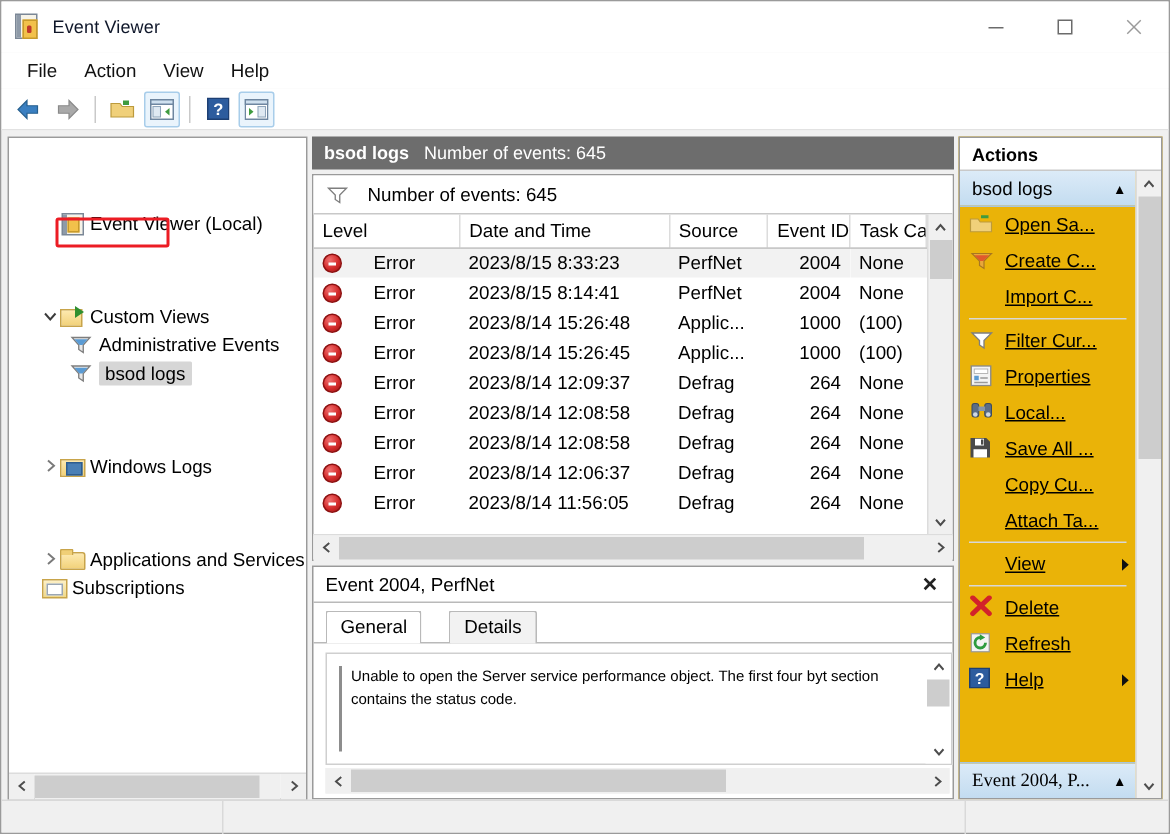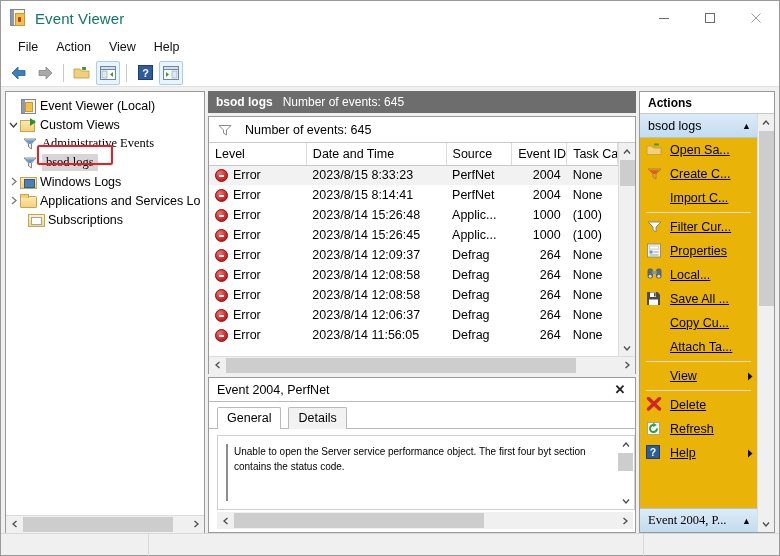--- a/index.html
+++ b/index.html
@@ -39,21 +39,21 @@
   }
   .title-icon .book:after{
     content:""; position:absolute; left:4px; top:3px; width:8px; height:11px;
     background:#f2c14b; border:1px solid #c79a2c;
   }
   .title-icon .book:before{
     content:""; position:absolute; left:6.5px; top:7px; width:3px; height:5px;
     background:#c0392b; z-index:2; border-radius:1px;
   }
   .title-text {
-    color:#0f766e; font-size:15px; letter-spacing:.1px;
+    color:#0f172a; font-size:12px; letter-spacing:.1px;
   }
   .win-buttons { position:absolute; right:0; top:0; display:flex; height:34px; }
   .win-btn {
     width:46px; height:34px; display:flex; align-items:center; justify-content:center;
     color:#5a5a5a;
   }
   .win-btn svg { display:block; }
 
   
   .menubar {
@@ -90,23 +90,23 @@
   .tree-row {
     display:flex; align-items:center; height:19px; padding-left:4px;
     font-size:12.5px; color:#000; white-space:nowrap;
     position:relative;
   }
   .twisty {
     width:14px; height:14px; display:flex; align-items:center; justify-content:center;
     flex:none; color:#5b5b5b;
   }
   .twisty.blank { visibility:hidden; }
-  .tree-indent-1 { padding-left:0; }
+  .tree-indent-1 { padding-left:20px;margin-top:43px; }
   .tree-indent-2 { padding-left:22px; }
-  .tree-indent-3 { padding-left:16px;font-family:Liberation Serif, serif; }
+  .tree-indent-3 { padding-left:40px; }
   .tree-label { margin-left:4px; }
 
   
   .ic { width:16px; height:15px; position:relative; flex:none; }
   .ic-folder:before{
     content:""; position:absolute; left:0; top:3px; width:15px; height:10px;
     background:linear-gradient(#fde9b0,#f2d27a); border:1px solid #c8a44a; border-radius:1px 2px 1px 1px;
   }
   .ic-folder:after{
     content:""; position:absolute; left:0; top:1px; width:7px; height:3px;
@@ -198,21 +198,21 @@
     background:#ffffff; border-right:1px solid #dcdcdc; border-bottom:1px solid #c8c8c8;
     height:22px; padding:0 6px; color:#000; overflow:hidden; white-space:nowrap;
   }
   table.events th.num { text-align:right; }
   table.events td {
     font-size:12.5px; height:20px; padding:0 6px; white-space:nowrap; overflow:hidden;
     color:#000;
   }
   table.events td.num { text-align:right; }
   table.events tr.row0 td { background:#f2f2f2; }
-  .lvl { display:flex; align-items:center; gap:5px;text-align:center; }
+  .lvl { display:flex; align-items:center; gap:21px;text-align:center; }
   .err-ico {
     width:13px; height:13px; border-radius:50%; flex:none;
     background:radial-gradient(circle at 35% 30%, #f07070 0%, #d42b2b 55%, #9c1414 100%);
     position:relative; border:1px solid #8d1111;
   }
   .err-ico:after{
     content:""; position:absolute; left:3px; top:5.5px; width:5px; height:2px; background:#fff;
   }
   .vscroll {
     width:17px; min-width:17px; background:#f0f0f0; border-left:1px solid #dcdcdc;
@@ -226,21 +226,21 @@
   .detail-box {
     flex:1; min-height:0; background:#fff; border:1px solid #9a9a9a;
     display:flex; flex-direction:column;
   }
   .detail-head {
     height:24px; min-height:24px; display:flex; align-items:center;
     padding:0 6px 0 8px; font-size:12.5px; border-bottom:1px solid #b9b9b9;
   }
   .detail-head .dh-title{ flex:1; }
   .dh-close { width:18px; height:18px; display:flex; align-items:center; justify-content:center; font-size:13px; font-weight:bold; color:#222; }
-  .tabs { display:flex; padding:5px 0 0 8px; gap:7px; position:relative; }
+  .tabs { display:flex; padding:5px 0 0 8px; gap:18px; position:relative; }
   .tab {
     font-size:12.5px; padding:3px 9px 4px 9px;
     border:1px solid #b9b9b9; border-bottom:none;
     background:#f2f2f2; border-radius:2px 2px 0 0; color:#000;
   }
   .tab.active { background:#ffffff; position:relative; z-index:2; }
   .tab-line { height:1px; background:#b9b9b9; margin-top:-1px; }
   .detail-body { flex:1; display:flex; min-height:0; padding:0; }
   .detail-content {
     flex:1; margin:6px 0 0 8px; border:1px solid #cfcfcf; background:#fff;

